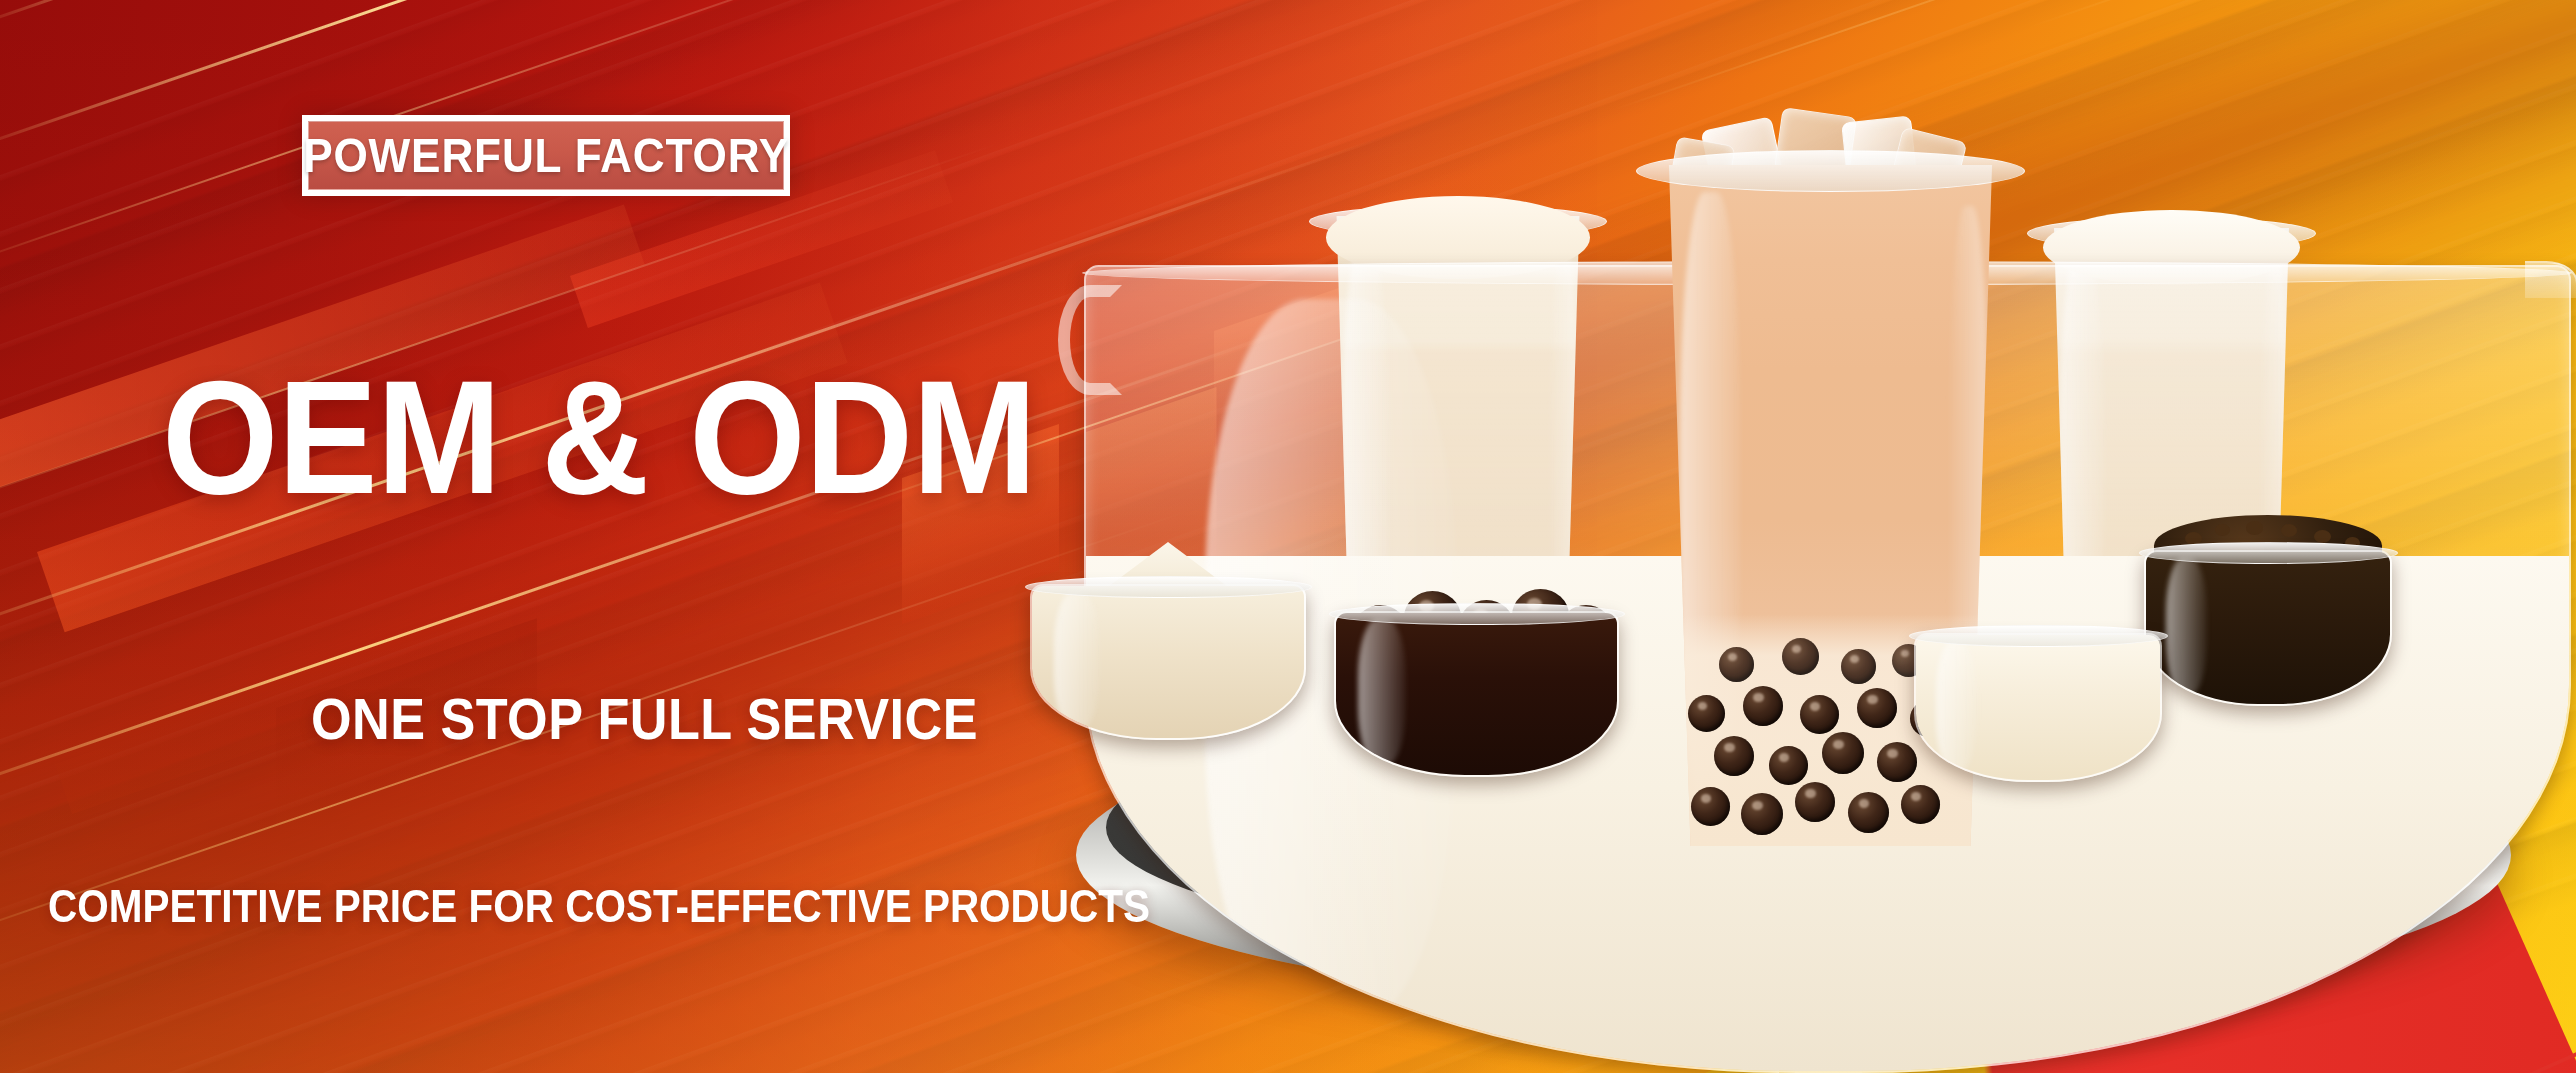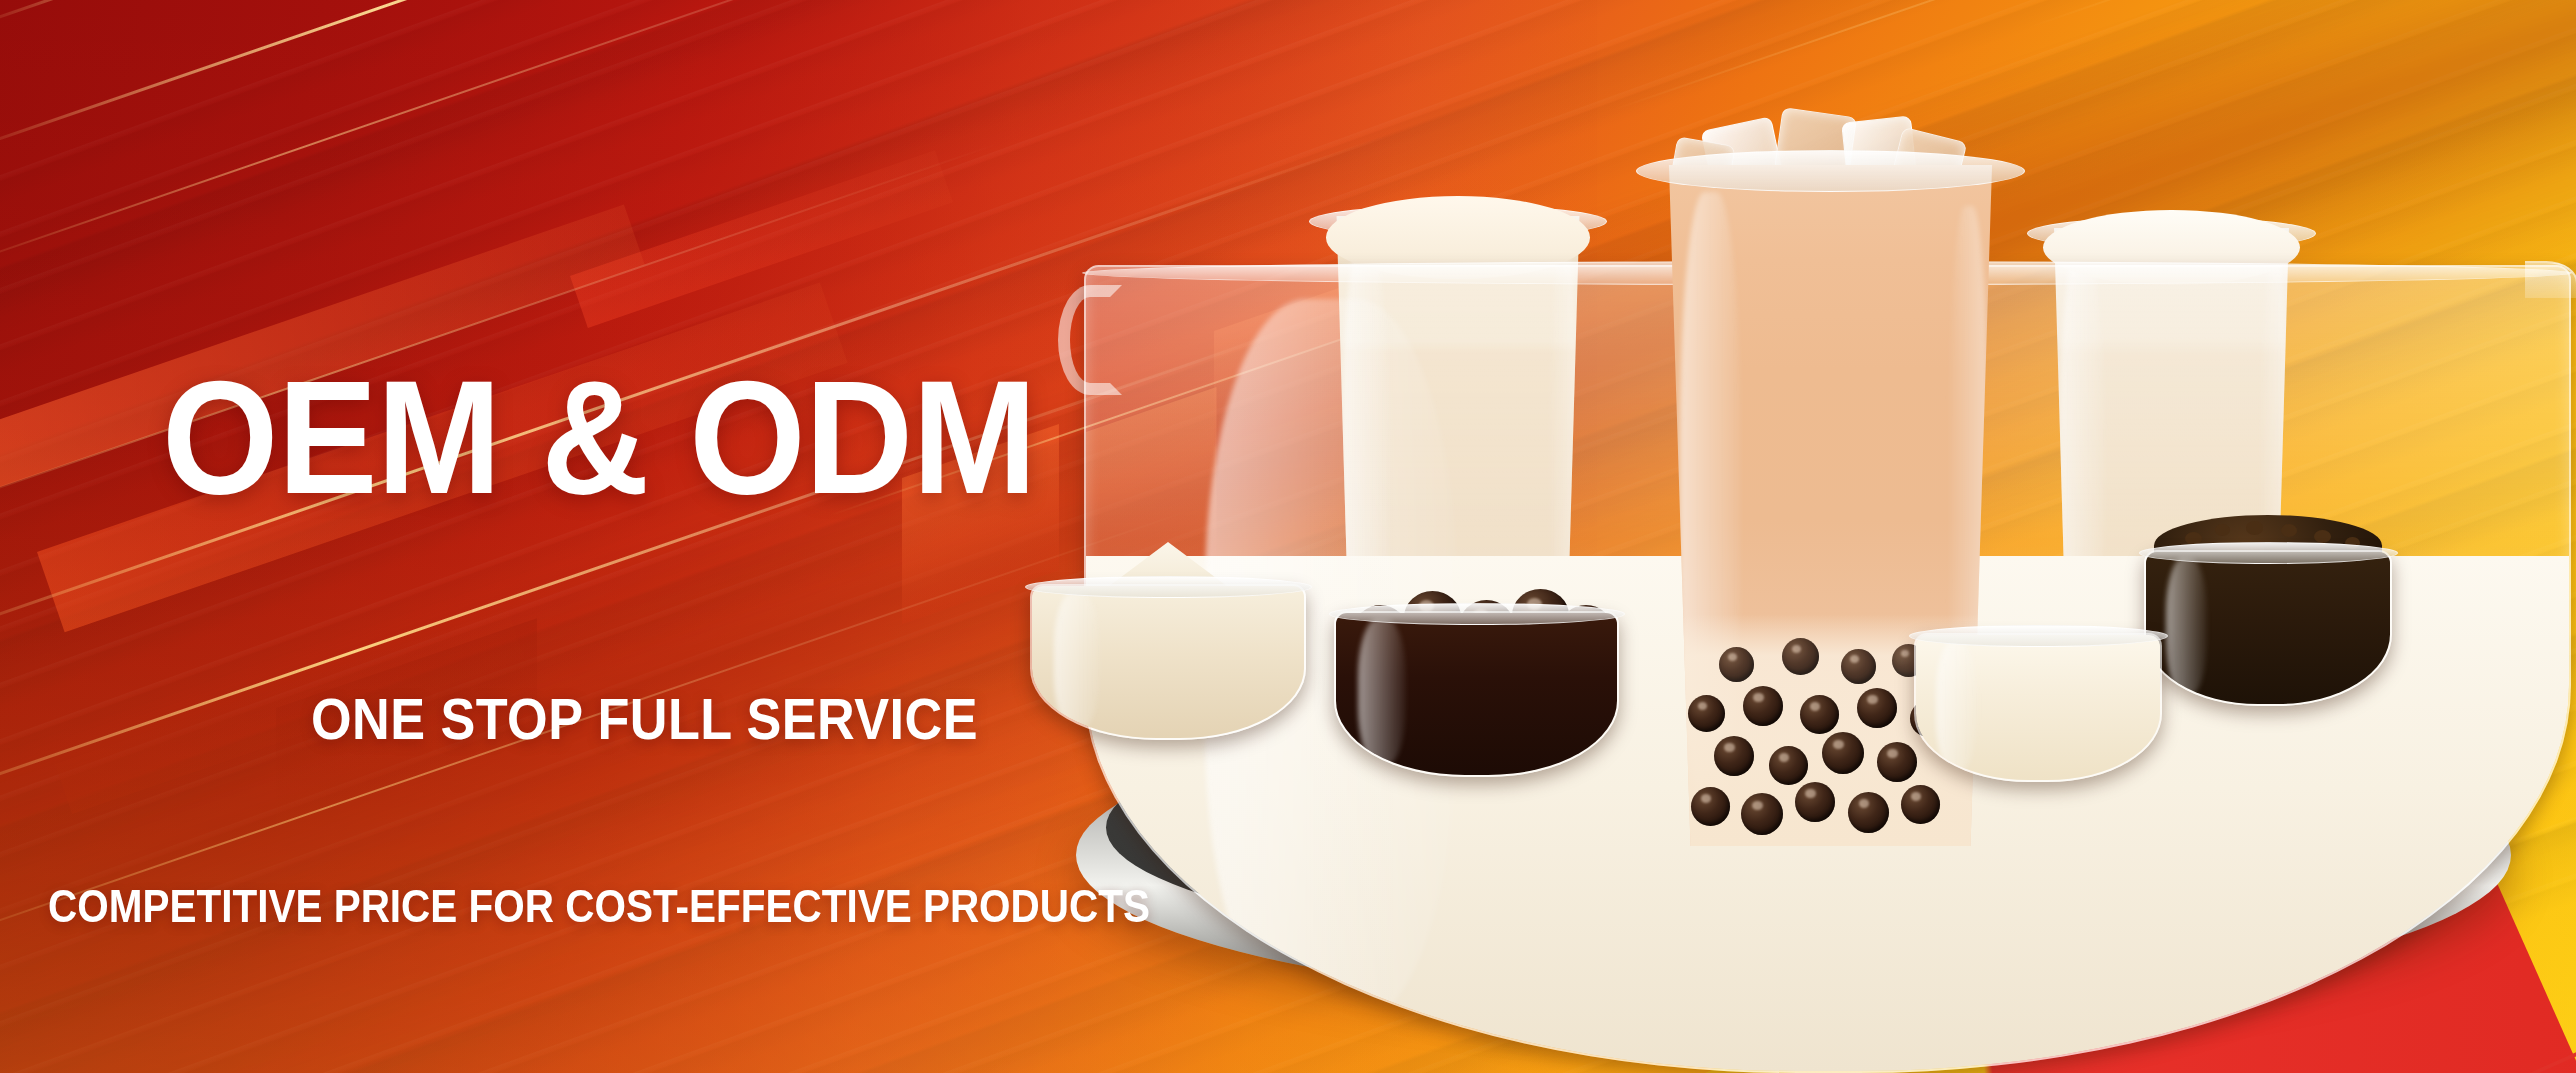--- a/index.html
+++ b/index.html
@@ -530,20 +530,25 @@
       </div>
       <div class="glass">
         <div class="fill"></div>
         <div class="gloss"></div>
       </div>
       <div class="lip"></div>
     </div>
 
   </div>
 
+  <div class="badge">
+    <div class="badge-inner">
+      <span class="badge-text">POWERFUL FACTORY</span>
+    </div>
+  </div>
 
   <div class="headline">OEM &amp; ODM</div>
 
   <div class="subline">ONE STOP FULL SERVICE</div>
 
   <div class="tagline">COMPETITIVE PRICE FOR COST-EFFECTIVE PRODUCTS</div>
 
 </div>
 
 

